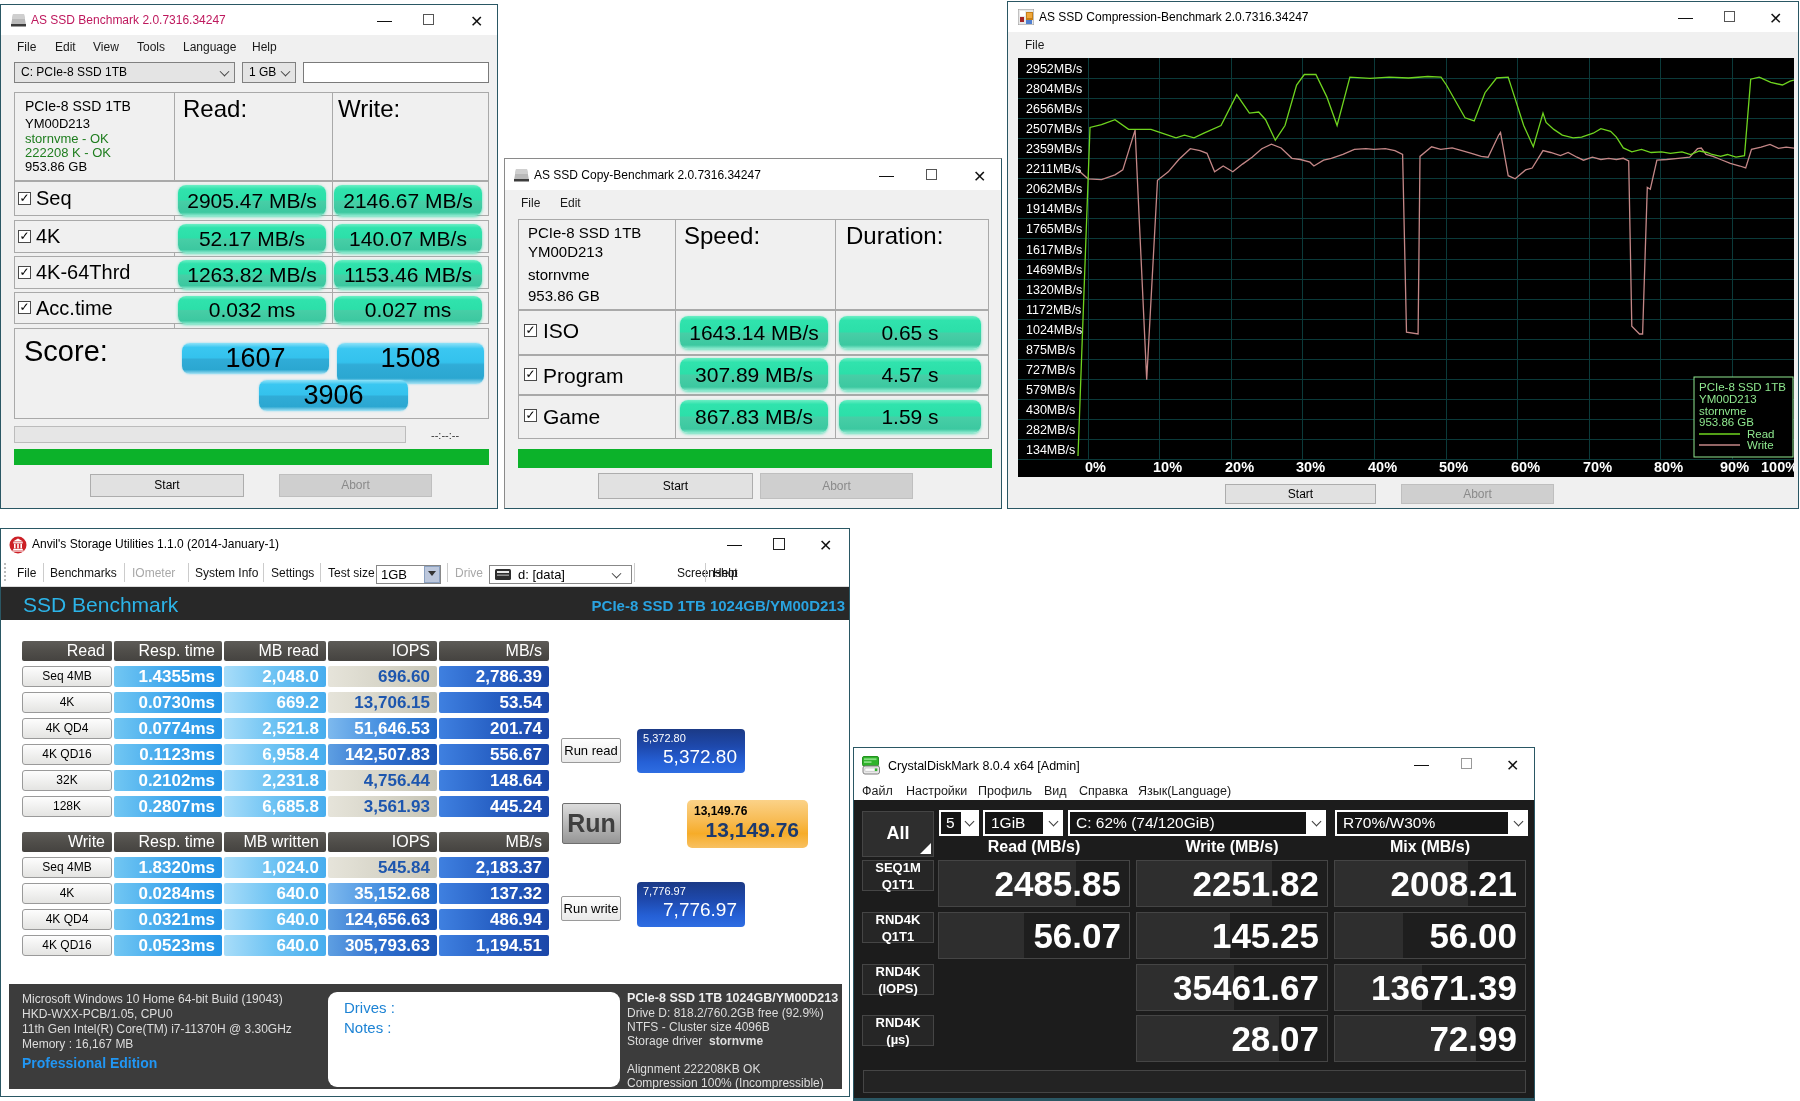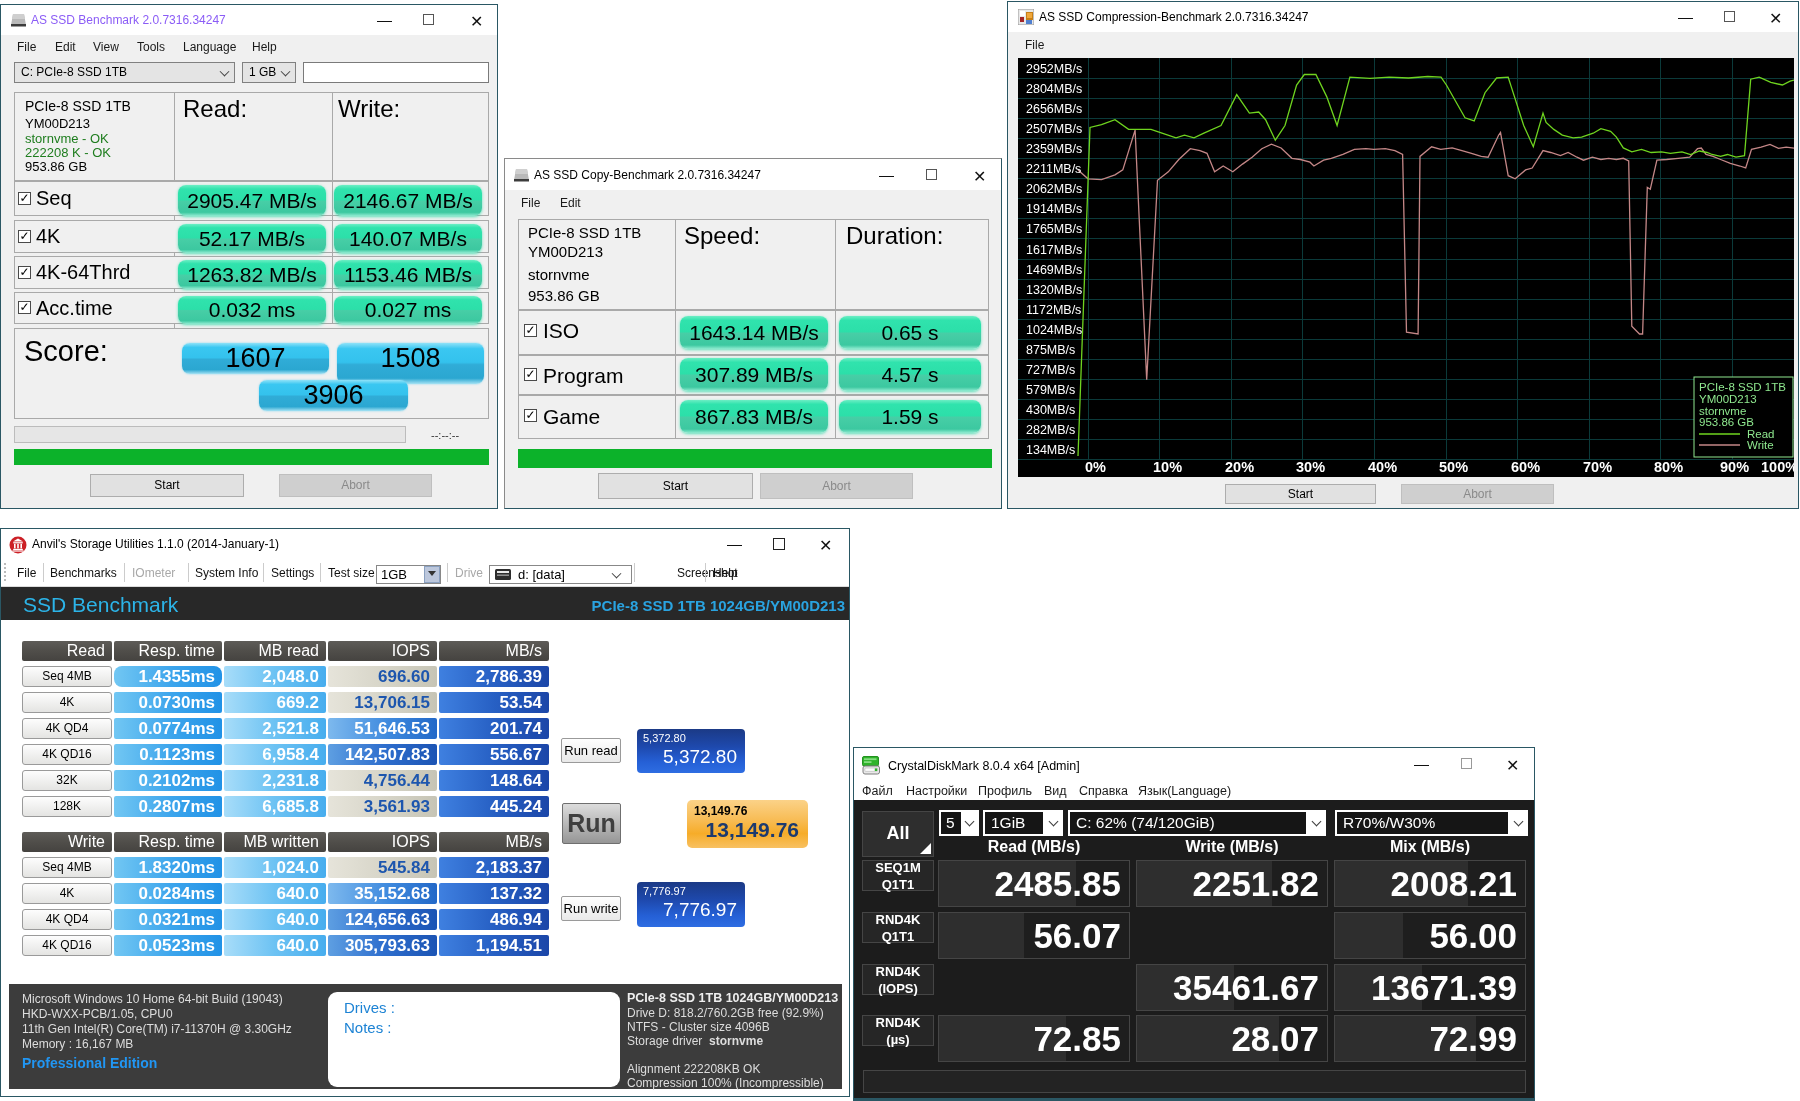--- a/index.html
+++ b/index.html
@@ -43,21 +43,21 @@
 </head>
 <body>
 
 <div class="win" id="w1" style="left:0px; top:4px; width:498px; height:505px; border:1px solid #2a5764;">
   <div class="tb" style="top:0; height:30px;"></div>
   <svg class="abs" style="left:9px; top:7px;" width="17" height="17" viewBox="0 0 17 17">
     <polygon points="3,2 14,2 16,13 1,13" fill="#b9b9b9"></polygon>
     <polygon points="3,2 14,2 15,7 2,7" fill="#cfcfcf"></polygon>
     <rect x="1" y="12" width="15" height="2.5" fill="#3c3c3c"></rect>
   </svg>
-  <div class="abs" style="left:30px; top:8px; font-size:12px; color:#8b5cf6;">AS SSD Benchmark 2.0.7316.34247</div>
+  <div class="abs" style="left:30px; top:8px; font-size:12px; color:#be185d;">AS SSD Benchmark 2.0.7316.34247</div>
   <div class="cap" style="left:376px; top:6px;">—</div>
   <div class="abs" style="left:422px; top:9px; width:11px; height:11px; border:1px solid #555;"></div>
   <div class="cap" style="left:469px; top:7px; font-size:16px;">✕</div>
   <div class="abs" style="left:0; top:30px; width:100%; height:23px; background:#f0f0f0;"></div>
   <div class="mi" style="left:16px; top:35px;">File</div>
   <div class="mi" style="left:54px; top:35px;">Edit</div>
   <div class="mi" style="left:92px; top:35px;">View</div>
   <div class="mi" style="left:136px; top:35px;">Tools</div>
   <div class="mi" style="left:182px; top:35px;">Language</div>
   <div class="mi" style="left:251px; top:35px;">Help</div>
@@ -321,21 +321,21 @@
   <div class="abs" style="left:22px; top:64px; font-size:21px; color:#2cb4e8;">SSD Benchmark</div>
   <div class="abs" style="right:4px; top:68px; font-size:15px; font-weight:bold; color:#2aa3e0;">PCIe-8 SSD 1TB 1024GB/YM00D213</div>
 
   <div class="ahdr" style="left:21px; top:112px; width:90px;">Read</div>
   <div class="ahdr" style="left:113px; top:112px; width:108px;">Resp. time</div>
   <div class="ahdr" style="left:223px; top:112px; width:102px;">MB read</div>
   <div class="ahdr" style="left:327px; top:112px; width:109px;">IOPS</div>
   <div class="ahdr" style="left:438px; top:112px; width:110px;">MB/s</div>
 
   <div class="albl" style="left:21px; top:137px; width:90px;">Seq 4MB</div>
-  <div class="acell cmed" style="left:113px; top:137px; width:108px;border-radius:8px;">1.4355ms</div>
+  <div class="acell cmed" style="left:113px; top:137px; width:108px;">1.4355ms</div>
   <div class="acell clgt" style="left:223px; top:137px; width:102px;">2,048.0</div>
   <div class="acell csil" style="left:327px; top:137px; width:109px;">696.60</div>
   <div class="acell cdeep" style="left:438px; top:137px; width:110px;">2,786.39</div>
 
   <div class="albl" style="left:21px; top:163px; width:90px;">4K</div>
   <div class="acell cmed" style="left:113px; top:163px; width:108px;">0.0730ms</div>
   <div class="acell clgt" style="left:223px; top:163px; width:102px;">669.2</div>
   <div class="acell csil" style="left:327px; top:163px; width:109px;">13,706.15</div>
   <div class="acell cdeep" style="left:438px; top:163px; width:110px;">53.54</div>
 
@@ -483,31 +483,31 @@
     </div>
   <div class="cval" style="left:84px; top:112px; --f:72%;">2485.85</div>
   <div class="cval" style="left:282px; top:112px; --f:71%;">2251.82</div>
   <div class="cval" style="left:480px; top:112px; --f:70%;">2008.21</div>
 
   <div class="clab" style="top:164px;">
       <span>RND4K</span>
       <span>Q1T1</span>
     </div>
   <div class="cval" style="left:84px; top:164px; --f:45%;">56.07</div>
+  <div class="cval" style="left:282px; top:164px; --f:49%;">145.25</div>
   <div class="cval" style="left:480px; top:164px; --f:36%;">56.00</div>
 
   <div class="clab" style="top:216px;">
       <span>RND4K</span>
       <span>(IOPS)</span>
     </div>
   <div class="cval" style="left:282px; top:216px; --f:51%;">35461.67</div>
   <div class="cval" style="left:480px; top:216px; --f:46%;">13671.39</div>
 
   <div class="clab" style="top:267px;">
       <span>RND4K</span>
       <span>(µs)</span>
     </div>
-  <div class="cval" style="left:84px; top:267px; --f:67%;">72.85</div>
   <div class="cval" style="left:282px; top:267px; --f:75%;">28.07</div>
   <div class="cval" style="left:480px; top:267px; --f:74%;">72.99</div>
 
   <div class="abs" style="left:9px; top:322px; width:663px; height:23px; background:#232323; border:1px solid #454545;"></div>
 </div>
 
 </body></html>

